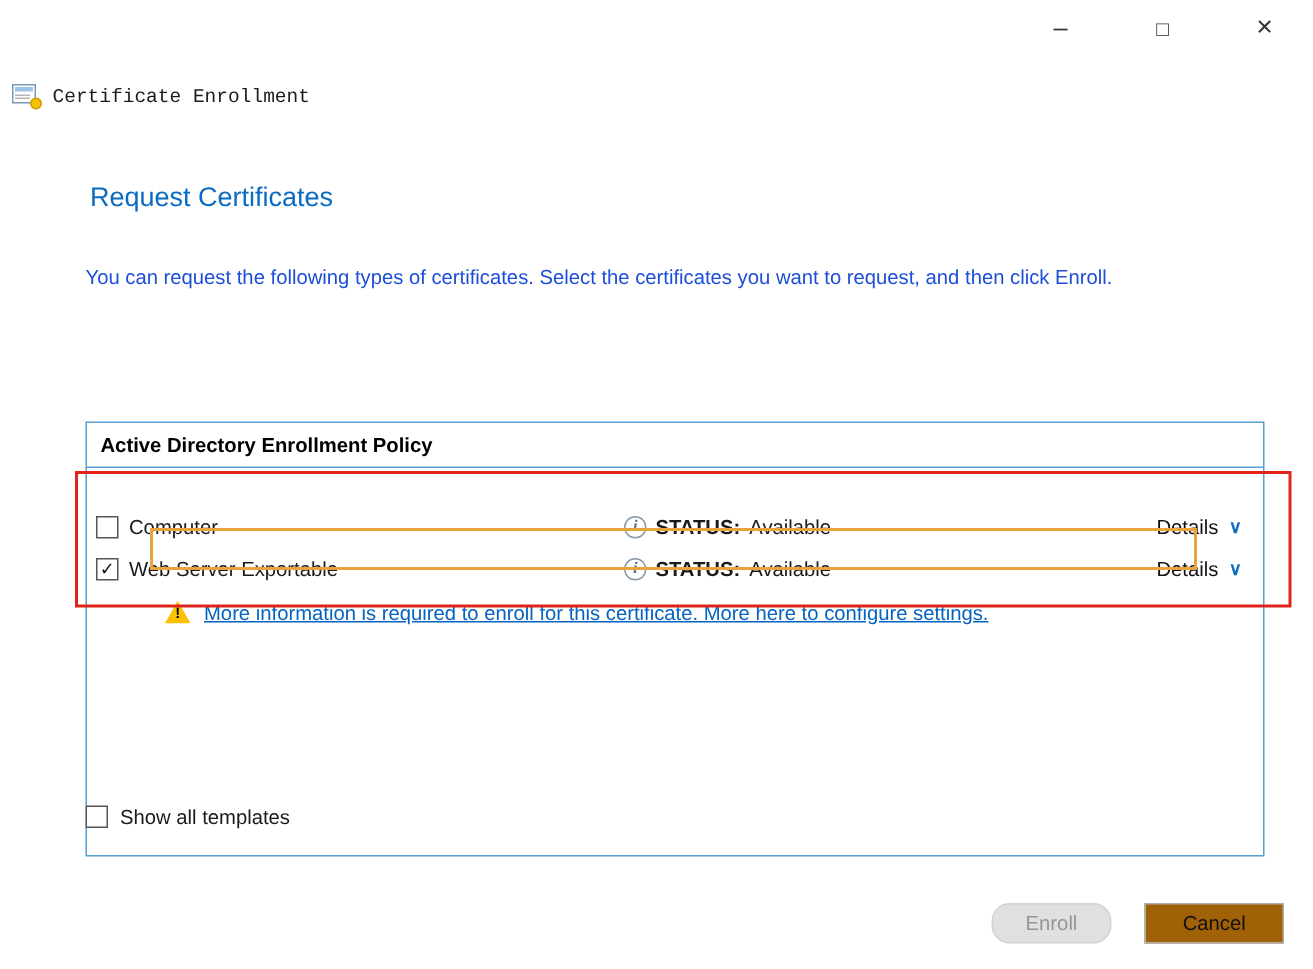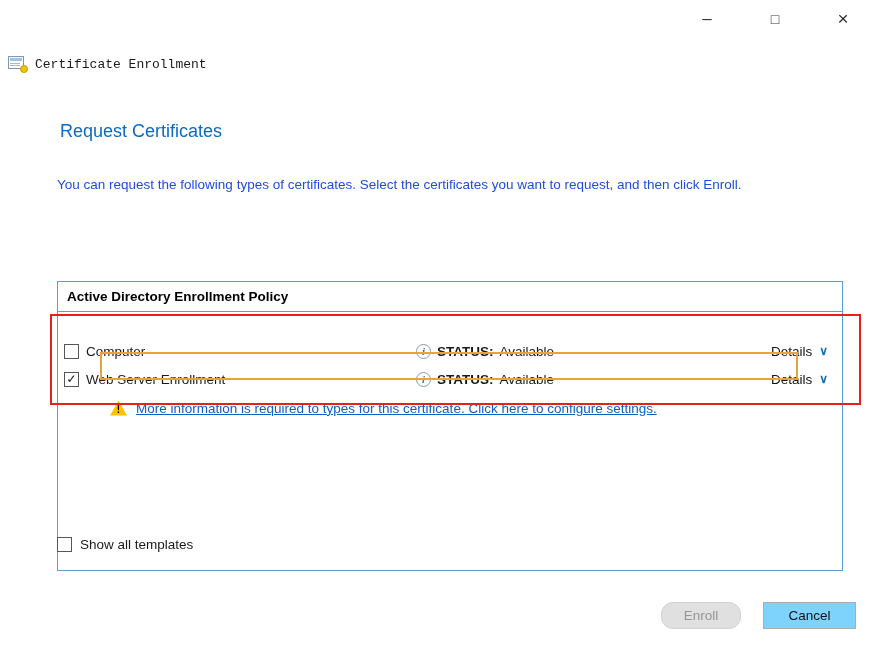--- a/index.html
+++ b/index.html
@@ -217,21 +217,21 @@
     position: absolute;
     top: 602px;
     right: 19px;
     display: flex;
     gap: 22px;
   }
   .btn {
     height: 27px;
     font-family: inherit;
     font-size: 13.5px;
-    background: #7dd3fc;
+    background: #a16207;
     border: 1px solid #adadad;
     color: #111;
     cursor: pointer;
     padding: 0 10px;
   }
   .btn-enroll { width: 80px; background: #e0e0e0; border-color: #d2d2d2; color: #969696; border-radius: 12px; }
   .btn-cancel { width: 93px; }
 </style>
 </head>
 <body>
@@ -280,41 +280,41 @@
         <span class="details-label">Details</span>
         <span class="chevron">∨</span>
       </div>
     </div>
 
     <div class="cert-row row-webserver">
       <div class="row-left">
         <span class="checkbox">
             <span class="check">✓</span>
           </span>
-        <span class="row-label">Web Server Enrollment</span>
+        <span class="row-label">Web Server Exportable</span>
       </div>
       <div class="row-status">
         <span class="info-icon">
             <span>i</span>
           </span>
         <span class="status-label">STATUS:</span>
         <span class="status-value">Available</span>
       </div>
       <div class="row-details">
         <span class="details-label">Details</span>
         <span class="chevron">∨</span>
       </div>
     </div>
 
     <div class="warning-row">
       <span class="warn-icon">
         <span class="warn-tri"></span>
         <span class="warn-excl">!</span>
       </span>
-      <a class="warn-link" href="#">More information is required to types for this certificate. Click here to configure settings.</a>
+      <a class="warn-link" href="#">More information is required to enroll for this certificate. More here to configure settings.</a>
     </div>
   </div>
 
   <div class="red-annotation"></div>
   <div class="orange-annotation"></div>
 
   <div class="show-all">
     <span class="checkbox"></span>
     <span>Show all templates</span>
   </div>

